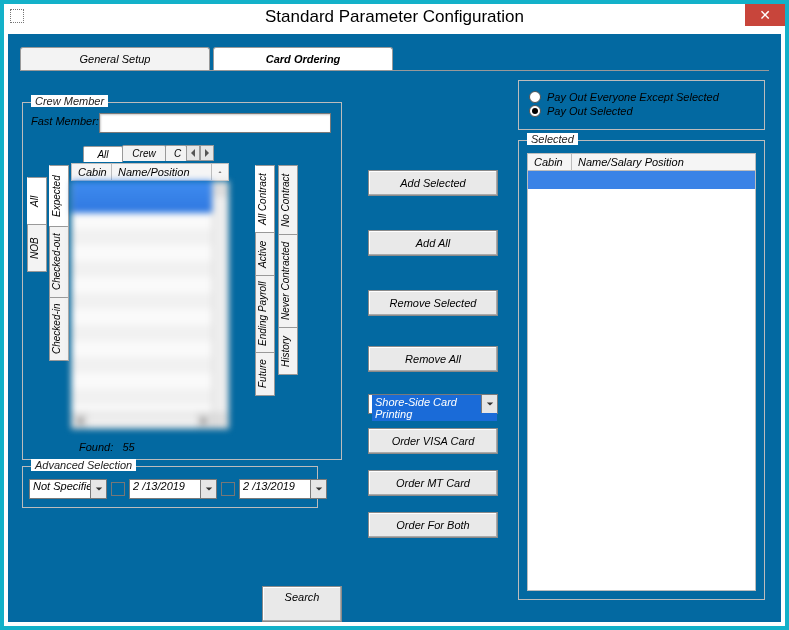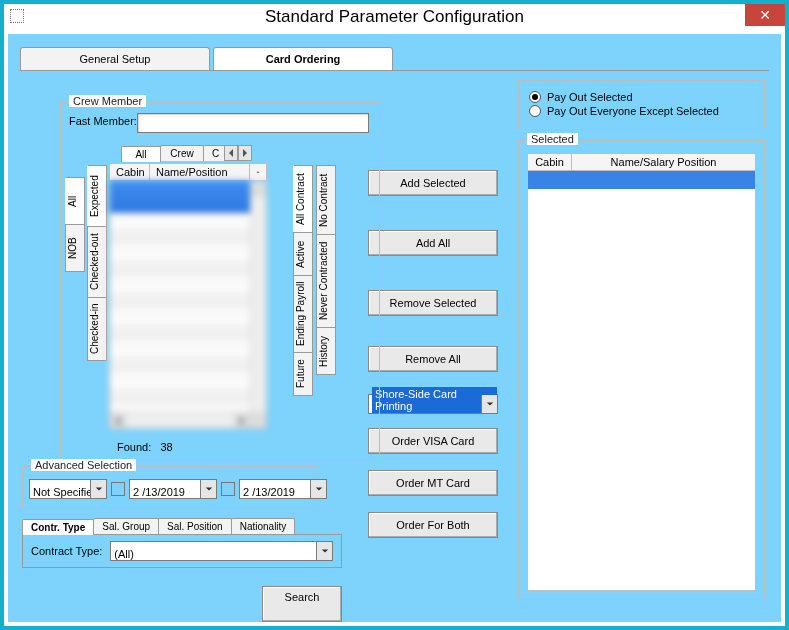--- a/index.html
+++ b/index.html
@@ -3,42 +3,42 @@
 <meta charset="utf-8">
 <style>
   * { box-sizing: border-box; }
   html, body { margin:0; padding:0; font-family: "Segoe UI", Tahoma, Arial, sans-serif; font-size:11px; color:#000; }
   body { background:#fff; }
   .frame { width:789px; height:630px; border:4px solid #13b1c9; background:#fff; position:relative; }
   .titlebar { height:26px; background:#fff; display:flex; align-items:center; justify-content:center; position:relative; }
   .titlebar .title { font-size:17px; }
   .titlebar .icon { position:absolute; left:6px; top:5px; width:14px; height:14px; border:1px dotted #777; }
   .titlebar .close { position:absolute; right:0; top:0; width:40px; height:22px; background:#c8453b; color:#fff; display:flex; align-items:center; justify-content:center; font-family: Arial, sans-serif; font-size:14px; }
-  .client { position:absolute; left:4px; right:4px; top:30px; bottom:4px; background:#7dd3fc; }
+  .client { position:absolute; left:4px; right:4px; top:30px; bottom:4px; background:#0369a1;font-style:italic; }
 
   .tabstrip { position:absolute; left:12px; top:12px; right:12px; height:24px; }
   .tab { display:inline-block; height:24px; line-height:22px; padding:0 18px; border:1px solid #999; border-bottom:none; background:#f7f7f7; margin-right:0; border-top-left-radius:3px; border-top-right-radius:3px; position:relative; top:1px; }
   .tab.inactive { background:#f3f3f3; width:190px; text-align:center; }
   .tab.active { background:#fff; font-weight:bold; width:180px; text-align:center; }
   .tabline { position:absolute; left:12px; right:12px; top:36px; height:0; border-top:1px solid #999; }
 
   .panel { position:absolute; left:12px; top:38px; right:12px; bottom:8px; }
 
   .groupbox { position:absolute; border:1px solid #bcbcbc; }
   .groupbox > .gtitle { position:absolute; top:-8px; left:8px; background:#fff; padding:0 4px; font-size:11px; color:#222; }
 
   .btn { width:130px; height:26px; border:1px solid #8a8a8a; background:#e9e9e9; box-shadow: inset -1px -1px 0 #aaa, inset 1px 1px 0 #fff; text-align:center; line-height:24px; font-size:11px; cursor:default; }
   .btn.small{width:80px;height:36px;line-height:20px;}
 
   .radio { display:flex; align-items:center; gap:6px; margin:2px 0; }
   .radio .dot { width:12px; height:12px; border:1px solid #555; border-radius:50%; background:#fff; position:relative; }
   .radio.selected .dot::after { content:""; position:absolute; left:2px; top:2px; width:6px; height:6px; border-radius:50%; background:#000; }
 
   .textbox { height:20px; border:1px solid #7a7a7a; background:#fff; box-shadow: inset 1px 1px 2px #ccc; }
-  .combo { height:20px; border:1px solid #7a7a7a; background:#fff; position:relative; display:flex; align-items:flex-end; padding-left:3px; }
+  .combo { height:20px; border:1px solid #7a7a7a; background:#fff; position:relative; display:flex; align-items:flex-start; padding-left:3px; }
   .combo .arrow { position:absolute; right:0; top:0; bottom:0; width:16px; border-left:1px solid #7a7a7a; background:#e6e6e6; display:flex; align-items:center; justify-content:center; }
   .arrow svg { width:8px; height:8px; }
   .combo.highlight .val { background:#1a6bd8; color:#fff; padding:1px 3px; }
 
   .vtab { width:20px; border:1px solid #999; background:#f3f3f3; writing-mode: vertical-rl; transform: rotate(180deg); text-align:center; font-size:10px; padding:4px 1px; margin-bottom:-1px; }
   .vtab.active{ background:#fff; border-right-color:#fff; font-weight:normal;}
 
   .listhead { height:18px; display:flex; border:1px solid #bdbdbd; background:#f5f5f5; }
   .listhead .col { border-right:1px solid #bdbdbd; padding:2px 6px; font-size:11px; }
   .listbody { border:1px solid #bdbdbd; border-top:none; background:#fff; position:relative; overflow:hidden;}
@@ -72,32 +72,32 @@
     <div class="tabstrip">
       <div class="tab inactive">General Setup</div>
       <div class="tab active">Card Ordering</div>
     </div>
     <div class="tabline"></div>
 
     <div class="panel">
 
       <div class="groupbox" style="left:498px; top:8px; width:247px; height:50px;">
         <div style="padding:8px 10px 4px 10px;">
+          <div class="radio">
+            <span class="dot"></span>
+            <span>Pay Out Everyone Except Selected</span>
+          </div>
           <div class="radio selected">
             <span class="dot"></span>
             <span>Pay Out Selected</span>
           </div>
-          <div class="radio">
-            <span class="dot"></span>
-            <span>Pay Out Everyone Except Selected</span>
-          </div>
-        </div>
-      </div>
-
-      <div class="groupbox" style="left:498px; top:68px; width:247px; height:460px;text-align:center;">
+        </div>
+      </div>
+
+      <div class="groupbox" style="left:498px; top:68px; width:247px; height:460px;">
         <span class="gtitle">Selected</span>
         <div style="position:absolute; left:8px; right:8px; top:12px;">
           <div class="listhead">
             <div class="col" style="width:44px;">Cabin</div>
             <div class="col" style="flex:1;border-right:none;">Name/Salary Position</div>
           </div>
           <div class="listbody" style="height:420px;">
             <div class="sel-row"></div>
           </div>
         </div>
@@ -121,21 +121,21 @@
             </span>
         </div>
         <div style="height:14px;"></div>
         <div class="btn">Order VISA Card</div>
         <div style="height:16px;"></div>
         <div class="btn">Order MT Card</div>
         <div style="height:16px;"></div>
         <div class="btn">Order For Both</div>
       </div>
 
-      <div class="groupbox" style="left:2px; top:30px; width:320px; height:358px;margin-left:38px;">
+      <div class="groupbox" style="left:2px; top:30px; width:320px; height:358px;">
         <span class="gtitle">Crew Member</span>
 
         <div style="position:absolute; left:8px; top:12px; display:flex; align-items:center;">
           <span>Fast Member:</span>
         </div>
         <div class="textbox" style="position:absolute; left:76px; top:10px; width:232px;" value=""></div>
 
         <div style="position:absolute; left:60px; top:42px; display:flex; align-items:flex-end;">
           <div class="mtab active" style="width:40px;text-align:center;">All</div>
           <div class="mtab" style="width:44px;text-align:center;">Crew</div>
@@ -205,21 +205,21 @@
           <div style="margin-left:3px;">
             <div class="vtab" style="height:70px;">No Contract</div>
             <div class="vtab" style="height:94px;">Never Contracted</div>
             <div class="vtab" style="height:48px;">History</div>
           </div>
         </div>
 
         <div style="position:absolute; left:56px; bottom:6px;">
           <span>Found:</span>
           <span>&nbsp;</span>
-          <span>38</span>
+          <span>55</span>
         </div>
       </div>
 
       <div class="groupbox" style="left:2px; top:394px; width:296px; height:42px;">
         <span class="gtitle">Advanced Selection</span>
         <div style="position:absolute; left:6px; top:12px; display:flex; gap:4px; align-items:center;">
           <div class="combo" style="width:78px;">
             <span style="white-space:nowrap;overflow:hidden;">Not Specifiec</span>
             <span class="arrow">
                 <svg viewBox="0 0 10 10">
@@ -241,37 +241,18 @@
             <span>2 /13/2019</span>
             <span class="arrow">
                 <svg viewBox="0 0 10 10">
                   <path d="M1 3 L5 7 L9 3 Z" fill="#333"></path>
                 </svg>
               </span>
           </div>
         </div>
       </div>
 
-      <div style="position:absolute; left:2px; top:446px; width:320px;">
-        <div class="mtabs">
-          <div class="mtab active"><b>Contr. Type</b></div>
-          <div class="mtab">Sal. Group</div>
-          <div class="mtab">Sal. Position</div>
-          <div class="mtab">Nationality</div>
-        </div>
-        <div style="border:1px solid #999; height:34px; padding:6px 8px; display:flex; align-items:center; gap:8px;">
-          <span>Contract Type:</span>
-          <div class="combo" style="flex:1;">
-            <span>(All)</span>
-            <span class="arrow">
-                <svg viewBox="0 0 10 10">
-                  <path d="M1 3 L5 7 L9 3 Z" fill="#333"></path>
-                </svg>
-              </span>
-          </div>
-        </div>
-      </div>
 
       <div class="btn small" style="position:absolute; left:242px; top:514px;">Search</div>
 
     </div>
   </div>
 </div>
 
 </body></html>

